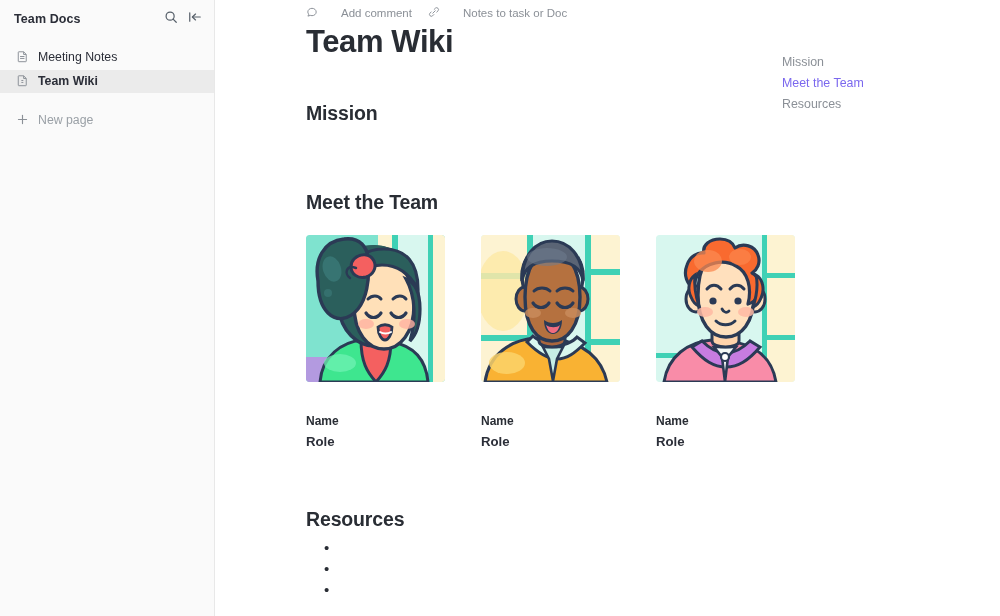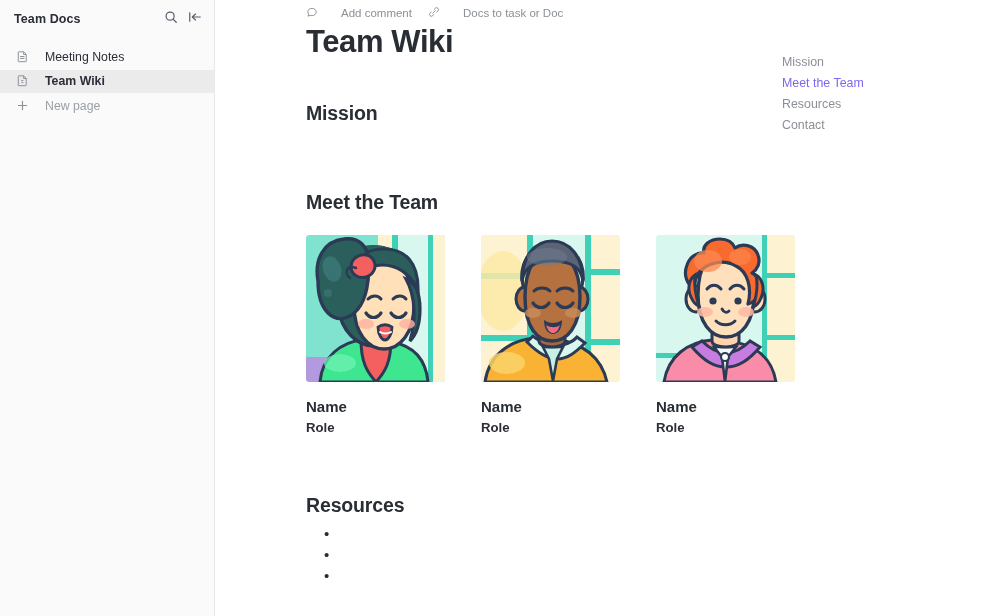--- a/index.html
+++ b/index.html
@@ -25,27 +25,27 @@
     margin-top: 4px;
   }
   .sb-title {
     font-size: 12.5px; font-weight: 700; color: #2b2e38;
     letter-spacing: .1px; flex: 1;
   }
   .sb-icons { display: flex; align-items: center; gap: 10px; }
   .ic { display: block; color: #57606a; }
   .sb-list { margin-top: 12px; }
   .sb-item {
-    display: flex; align-items: center; gap: 16px;
+    display: flex; align-items: center; gap: 9px;
     height: 23px; padding-left: 16px;
     font-size: 12.3px; color: #2b2e38;
     cursor: pointer; margin-bottom: 1px;
   }
   .sb-item.selected { background: #ebebeb; }
-  .sb-item.muted { color: #9aa0a6; margin-top: 2px; padding-left: 16px; }
+  .sb-item.muted { color: #9aa0a6; margin-top: 16px; padding-left: 16px; }
   .sb-item .doc-ic { color: #8b9097; flex: 0 0 13px; }
   .sb-label { line-height: 23px; }
   .sb-item.selected .sb-label { font-weight: 700; }
 
   
   .main {
     flex: 1; height: 616px; position: relative;
     background: #fff; overflow: hidden;
   }
   .doc-toolbar {
@@ -75,22 +75,22 @@
     line-height: 20px;
   }
 
   .team-grid { display: flex; gap: 36px; margin-top: 20px; }
   .member { width: 139px; }
   .avatar {
     width: 139px; height: 147px;
     border-radius: 3px; overflow: hidden; display: block;
   }
   .m-name {
-    font-size: 15px; font-weight: 700; color: #292d34;
-    margin-top: 16px; line-height: 18px;
+    font-size: 12px; font-weight: 700; color: #292d34;
+    margin-top: 30px; line-height: 18px;
   }
   .m-role {
     font-size: 13.2px; color: #2b2e38; margin-top: 3px; line-height: 18px; font-weight: bold;
   }
 
   .bullets { margin-top: 10px; padding-left: 18px; list-style: none; }
   .bullets li {
     position: relative; height: 21px;
   }
   .bullets li::before {
@@ -182,21 +182,21 @@
         <span>Add comment</span>
       </div>
       <div class="tb-btn">
         <span>
           <svg width="12" height="12" viewBox="0 0 16 16" fill="none" stroke="currentColor" stroke-width="1.3" stroke-linecap="round">
             <path d="M6.4 9.6 9.6 6.4"></path>
             <path d="M8.2 4.6 10 2.8a2.5 2.5 0 0 1 3.5 3.5l-1.8 1.8"></path>
             <path d="M7.8 11.4 6 13.2a2.5 2.5 0 0 1-3.5-3.5l1.8-1.8"></path>
           </svg>
         </span>
-        <span>Docs to task or Doc</span>
+        <span>Notes to task or Doc</span>
       </div>
     </div>
 
     <h1 class="doc-title">Team Wiki</h1>
 
     <div class="content">
 
       <h2 class="h2">Mission</h2>
 
       <h2 class="h2" style="margin-top:63px;">Meet the Team</h2>
@@ -323,17 +323,16 @@
         <li></li>
         <li></li>
         <li></li>
       </ul>
     </div>
 
     <nav class="toc">
       <div class="toc-item">Mission</div>
       <div class="toc-item active">Meet the Team</div>
       <div class="toc-item">Resources</div>
-      <div class="toc-item">Contact</div>
     </nav>
 
   </main>
 </div>
 
 </body></html>

